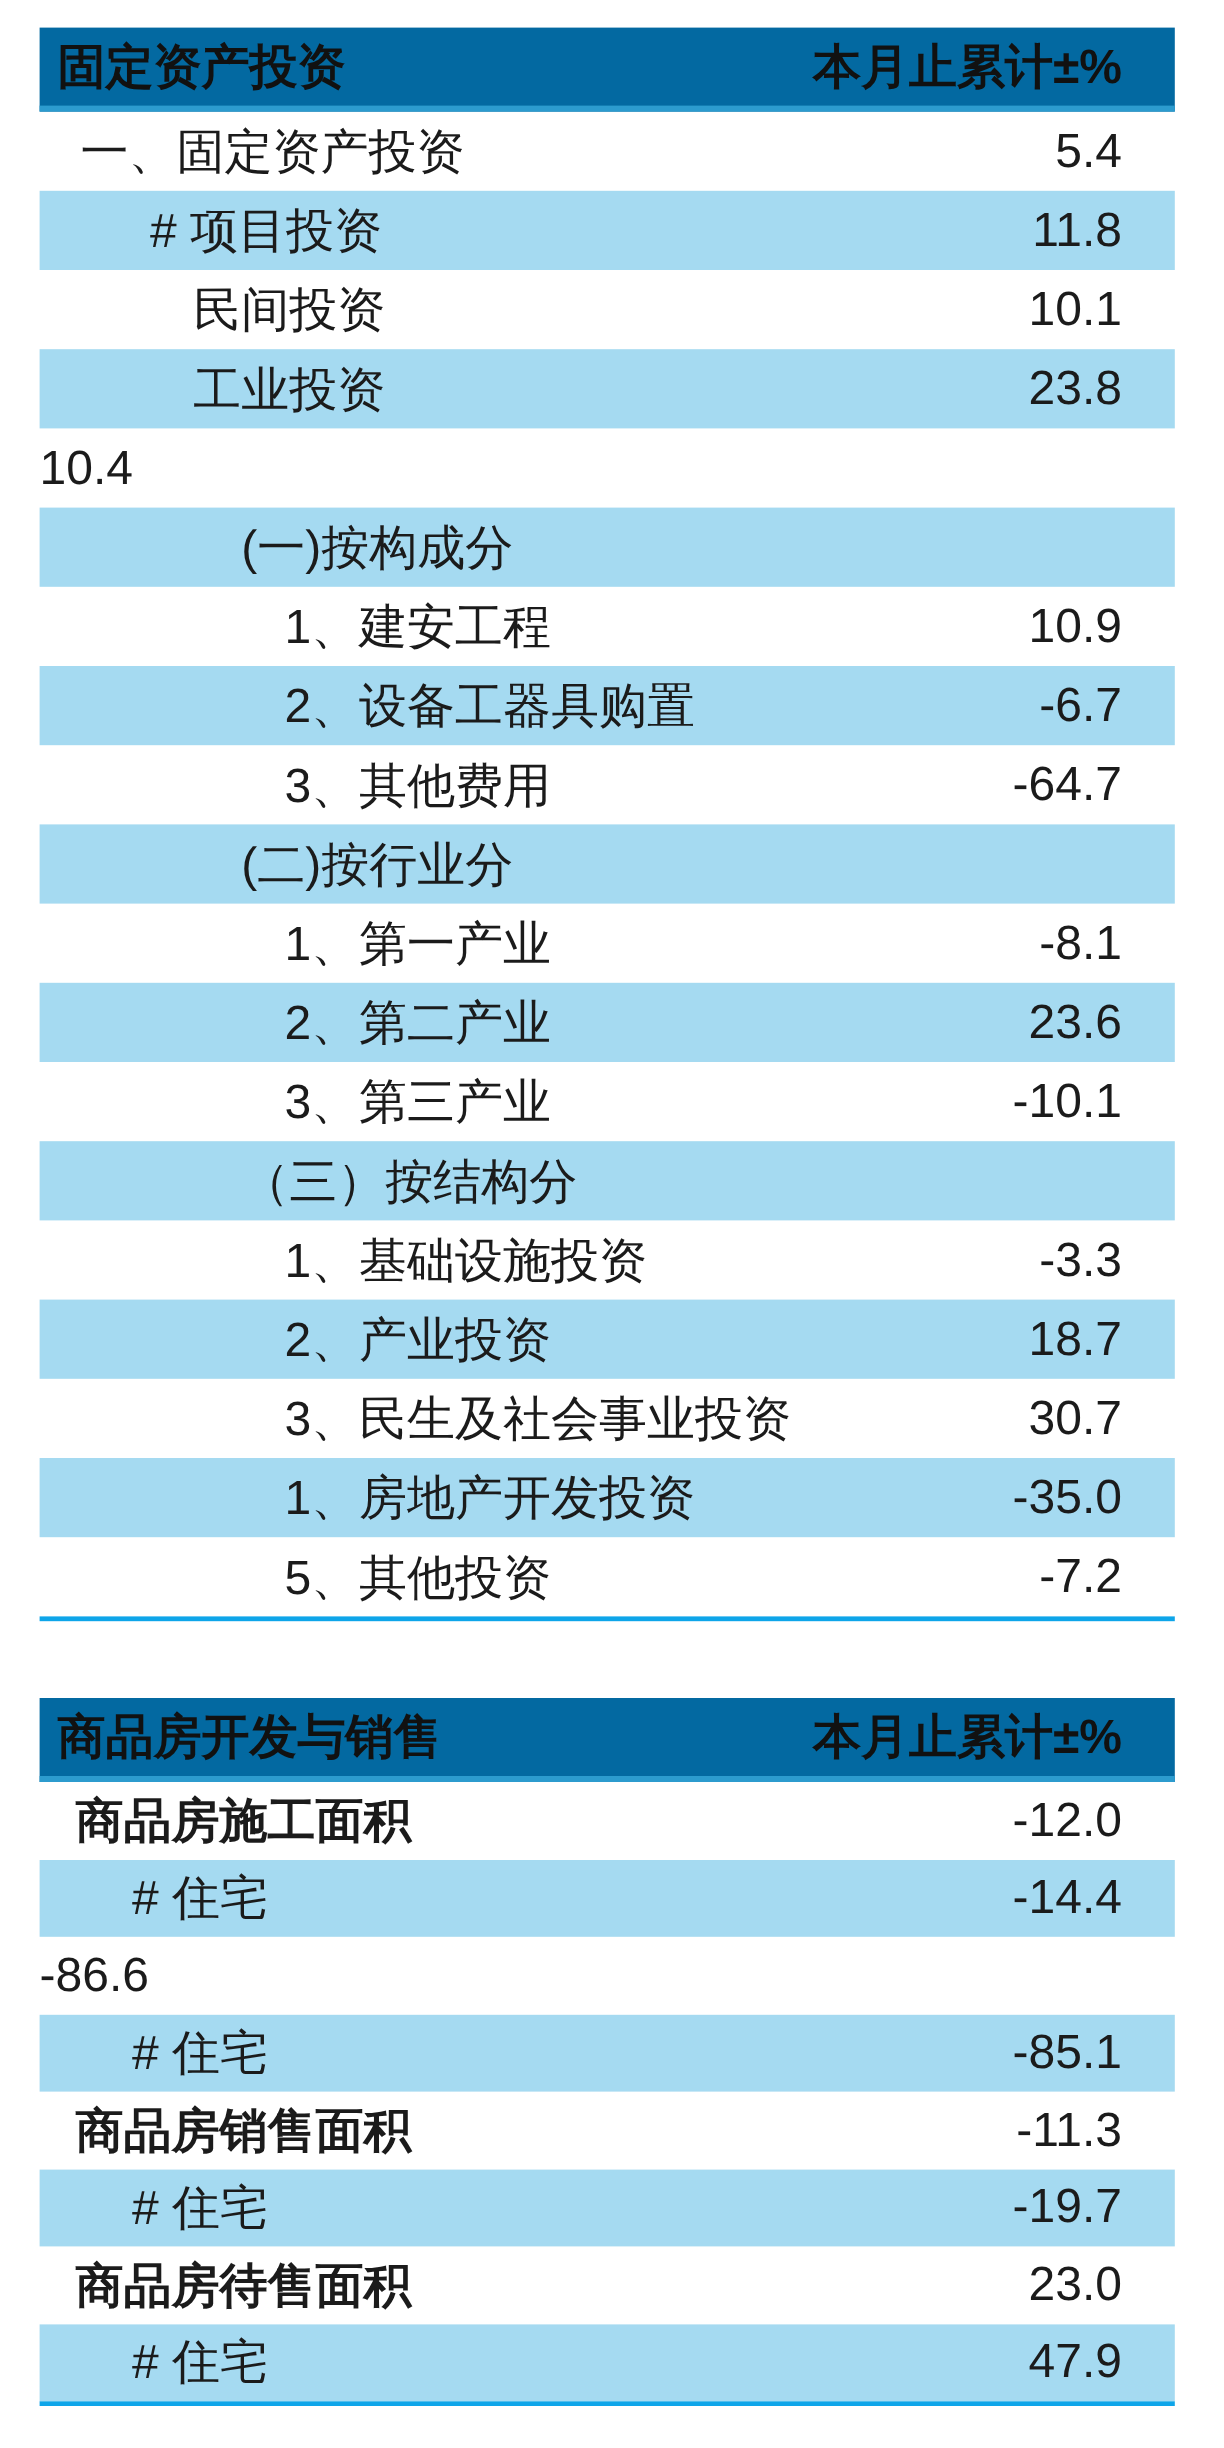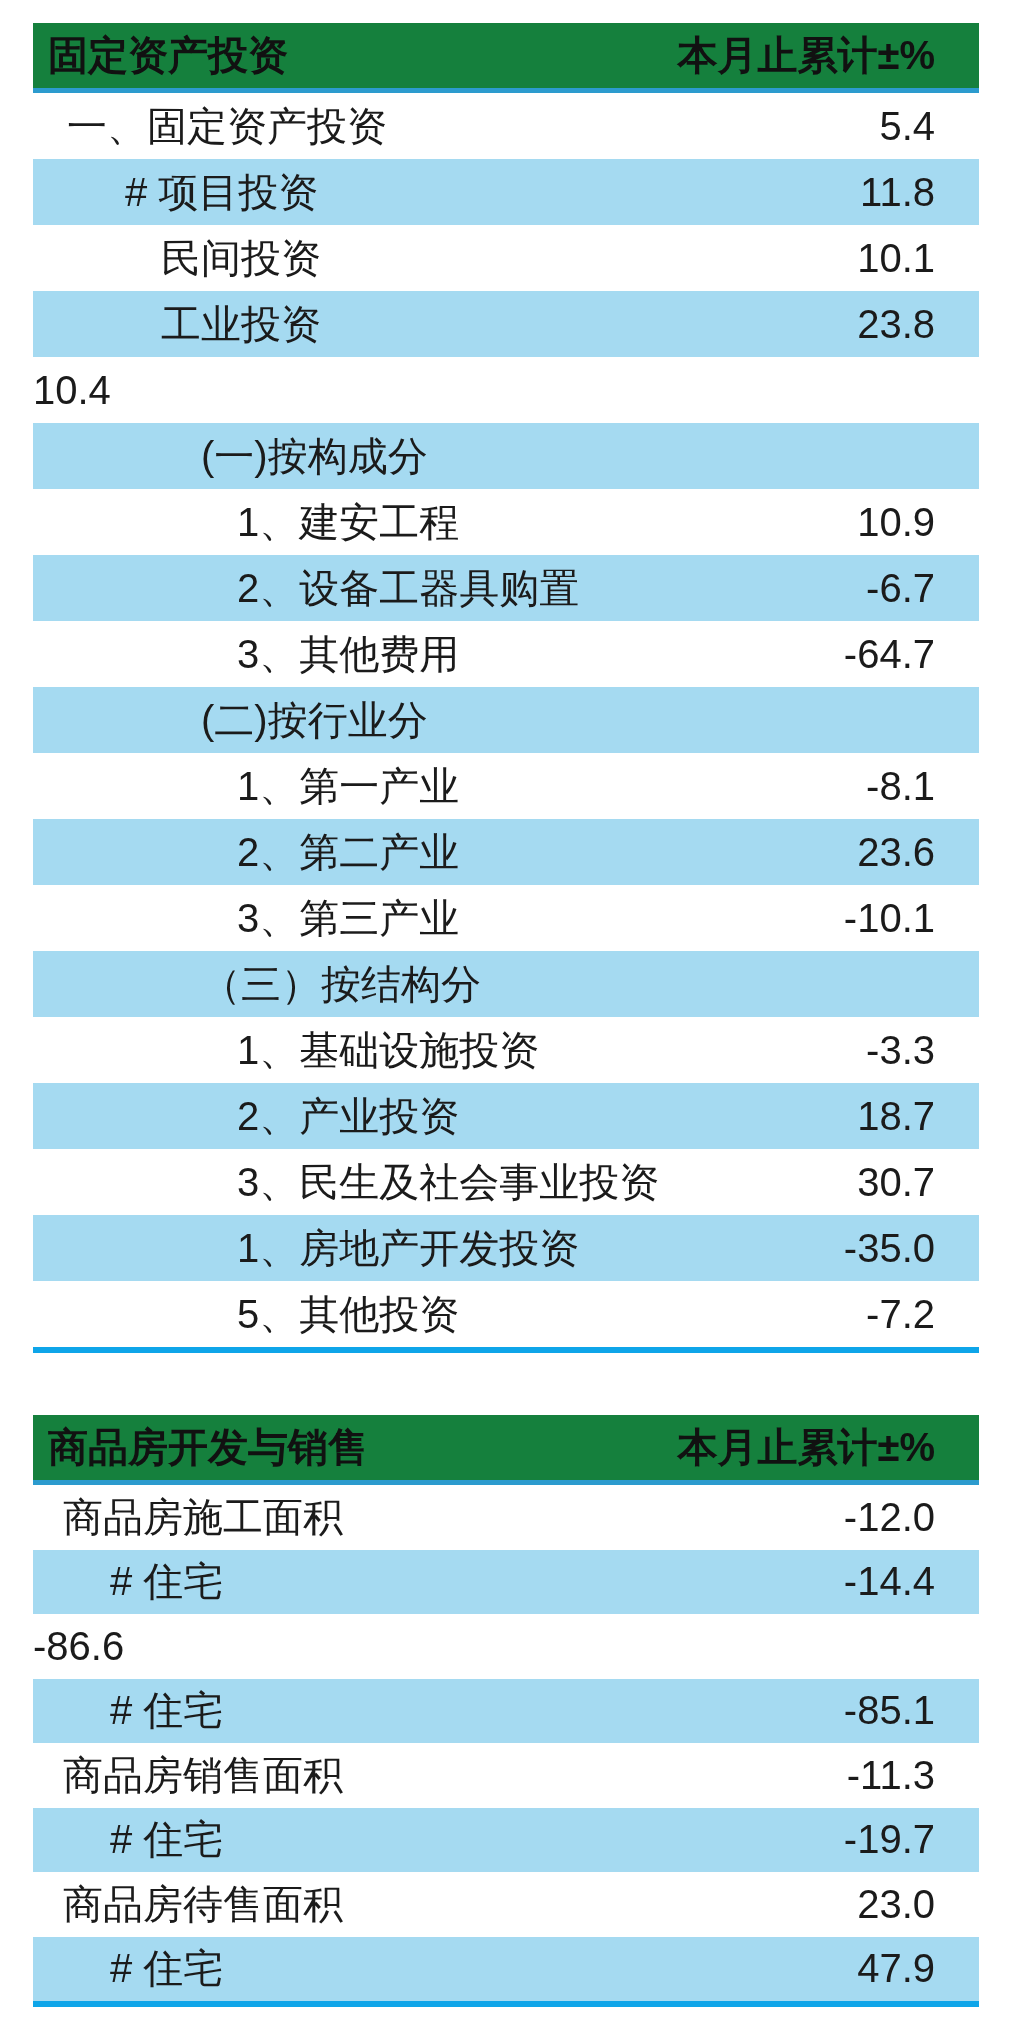--- a/index.html
+++ b/index.html
@@ -18,38 +18,38 @@
   .stat-table {
     position: absolute;
     left: 33px;
     width: 946px;
   }
   #table-1 { top: 23px; }
   #table-2 { top: 1415px; }
 
   .header-row {
     height: 70px;
-    background: #15803d;
+    background: #0369a1;
     border-bottom: 5px solid #2c9bce;
     display: flex;
     align-items: center;
     justify-content: space-between;
     box-sizing: border-box;
     padding: 0 44px 0 15px;
     font-size: 40px;
     font-weight: 700;
     color: #111111;
   }
   .header-row .value-header {
     white-space: nowrap;
     text-align: right;
   }
 
   .rows {
-    border-bottom: 6px solid #0ea5e9;
+    border-bottom: 4px solid #0ea5e9;
   }
   .row {
     height: 66px;
     display: flex;
     align-items: center;
     box-sizing: border-box;
     padding-right: 44px;
     font-size: 40px;
     font-weight: 500;
   }
@@ -59,21 +59,21 @@
   .row .label { flex: 1 1 auto; white-space: nowrap; }
   .row .value { white-space: nowrap; text-align: right; }
 
   
   .i1 .label { padding-left: 34px; }
   .i2 .label { padding-left: 92px; }
   .i3 .label { padding-left: 128px; }
   .i4 .label { padding-left: 168px; }
   .i5 .label { padding-left: 204px; }
   
-  .j1 .label { padding-left: 30px; }
+  .j1 .label { padding-left: 30px; font-weight: bold; }
   .j2 .label { padding-left: 77px; }
 </style>
 </head>
 <body>
 
 <section class="stat-table" id="table-1">
   <div class="header-row">
     <span class="title">固定资产投资</span>
     <span class="value-header">本月止累计±%</span>
   </div>

